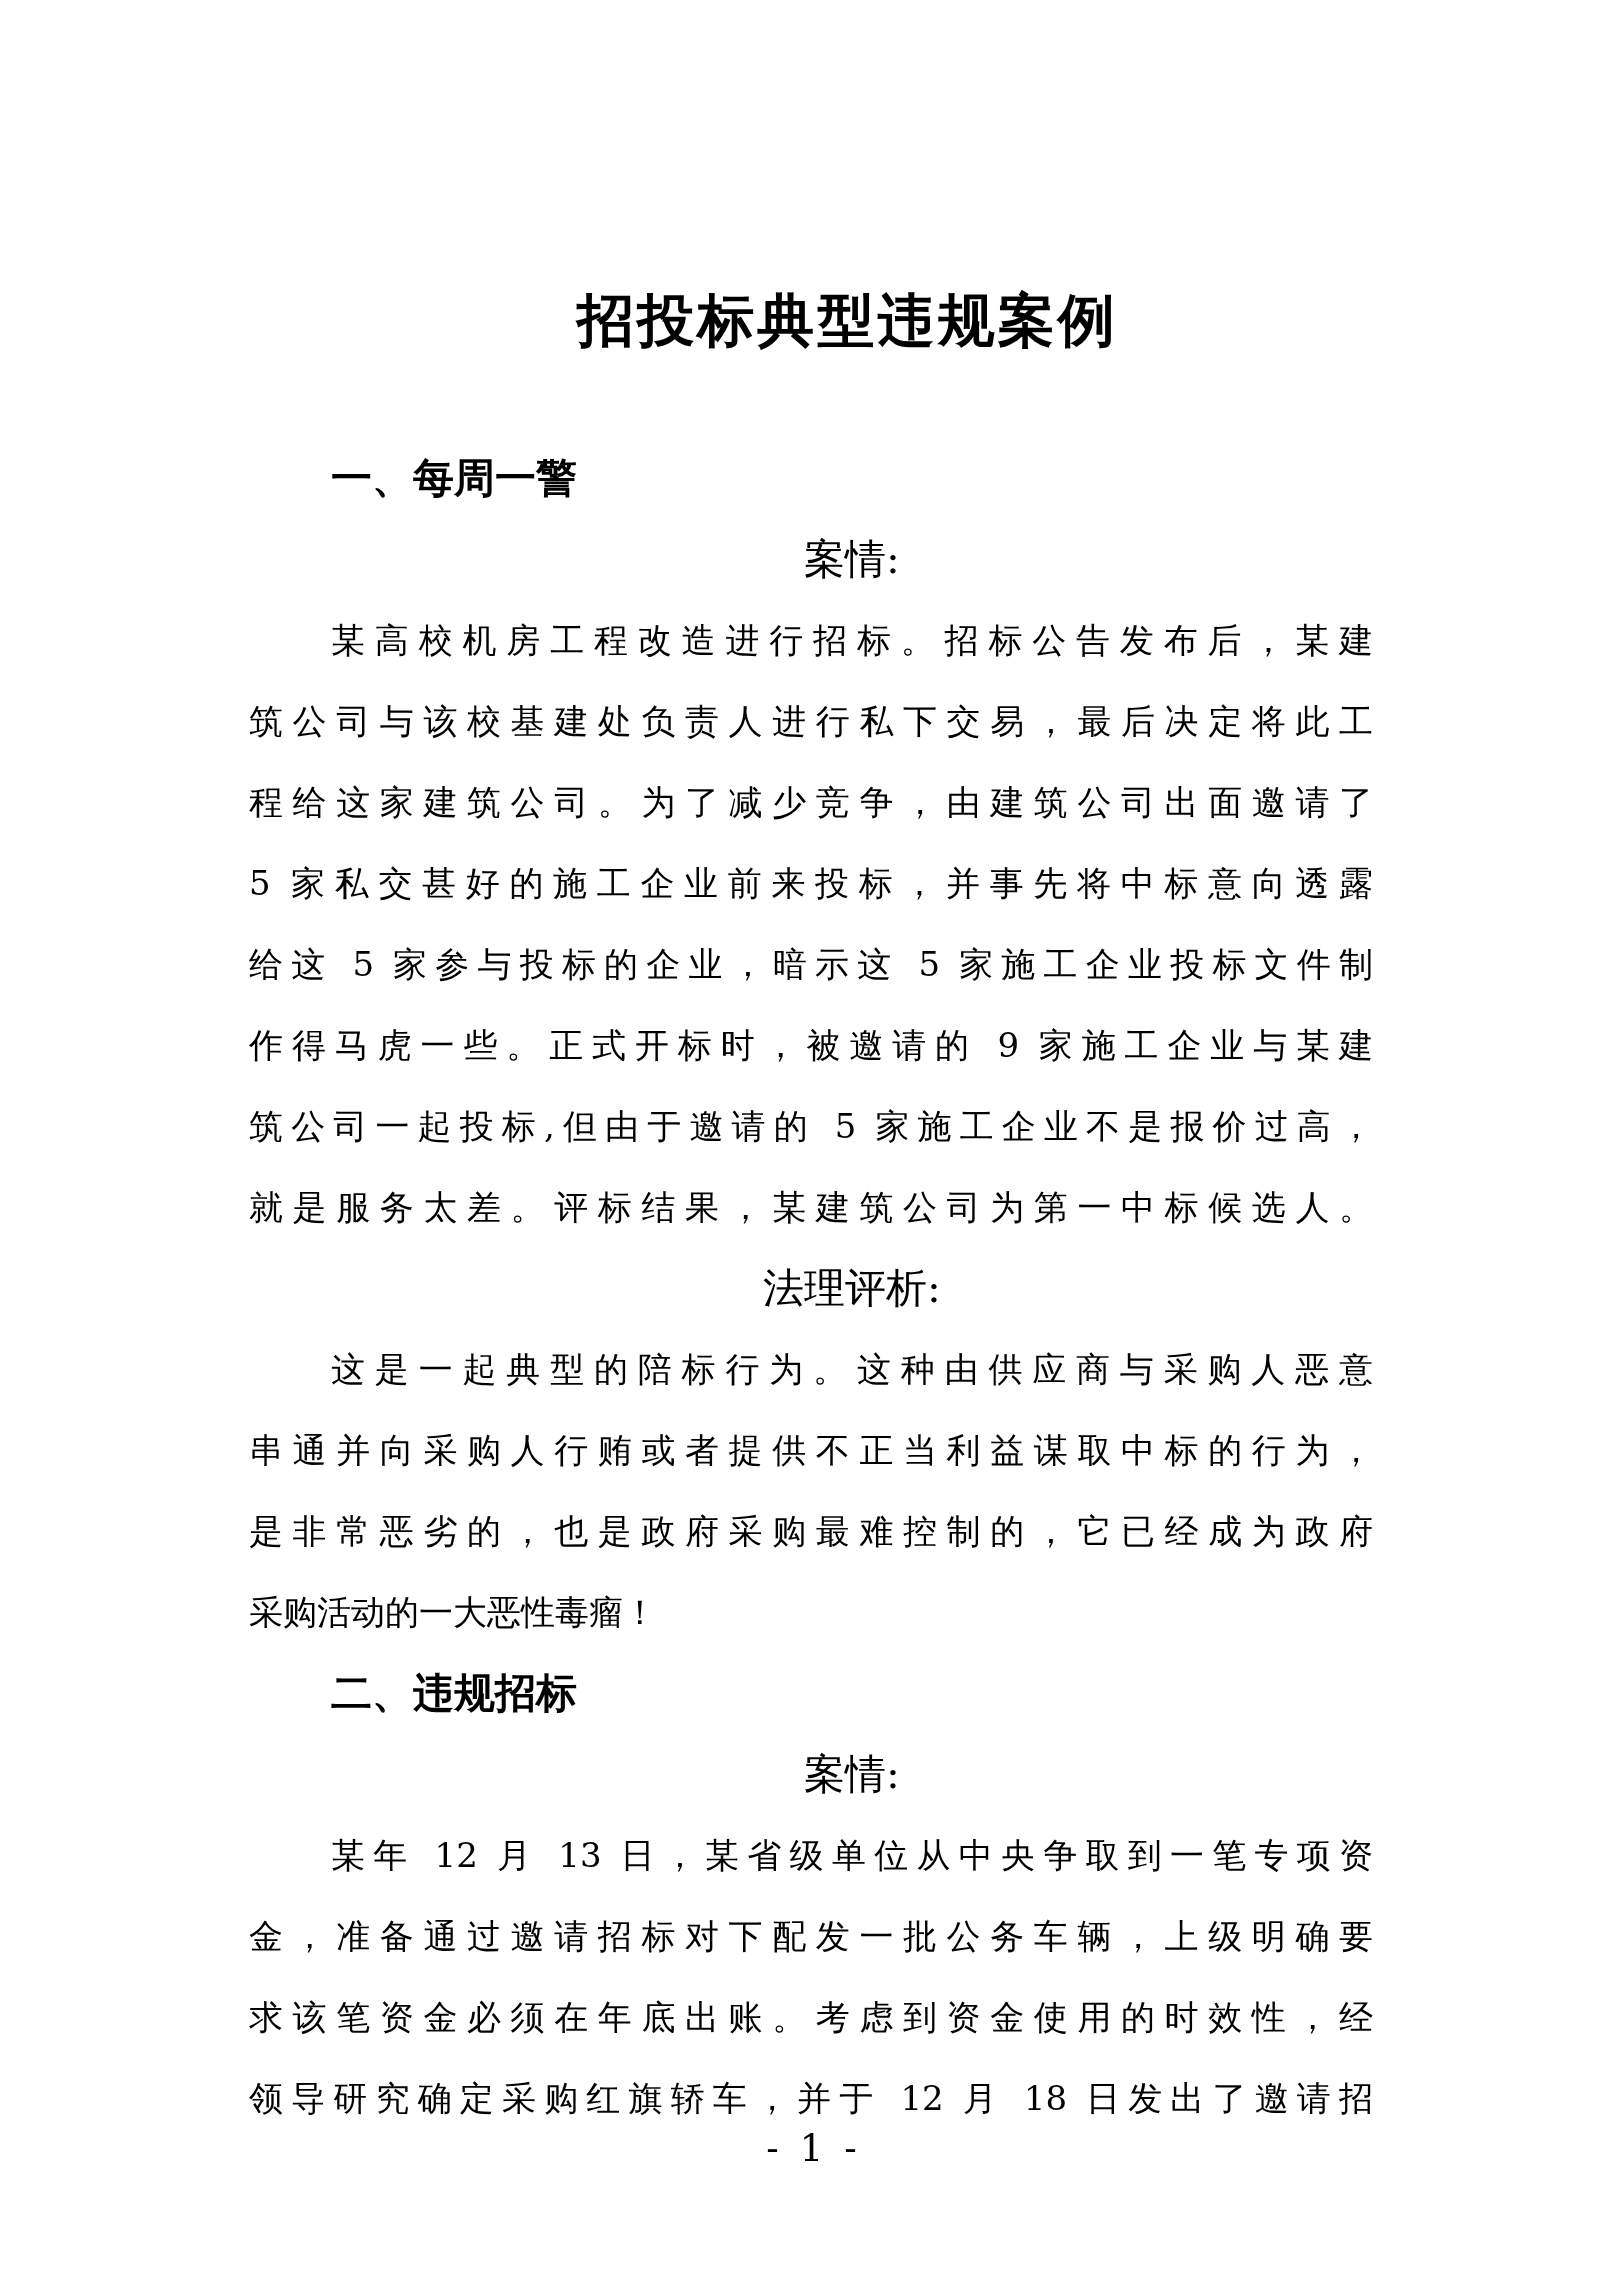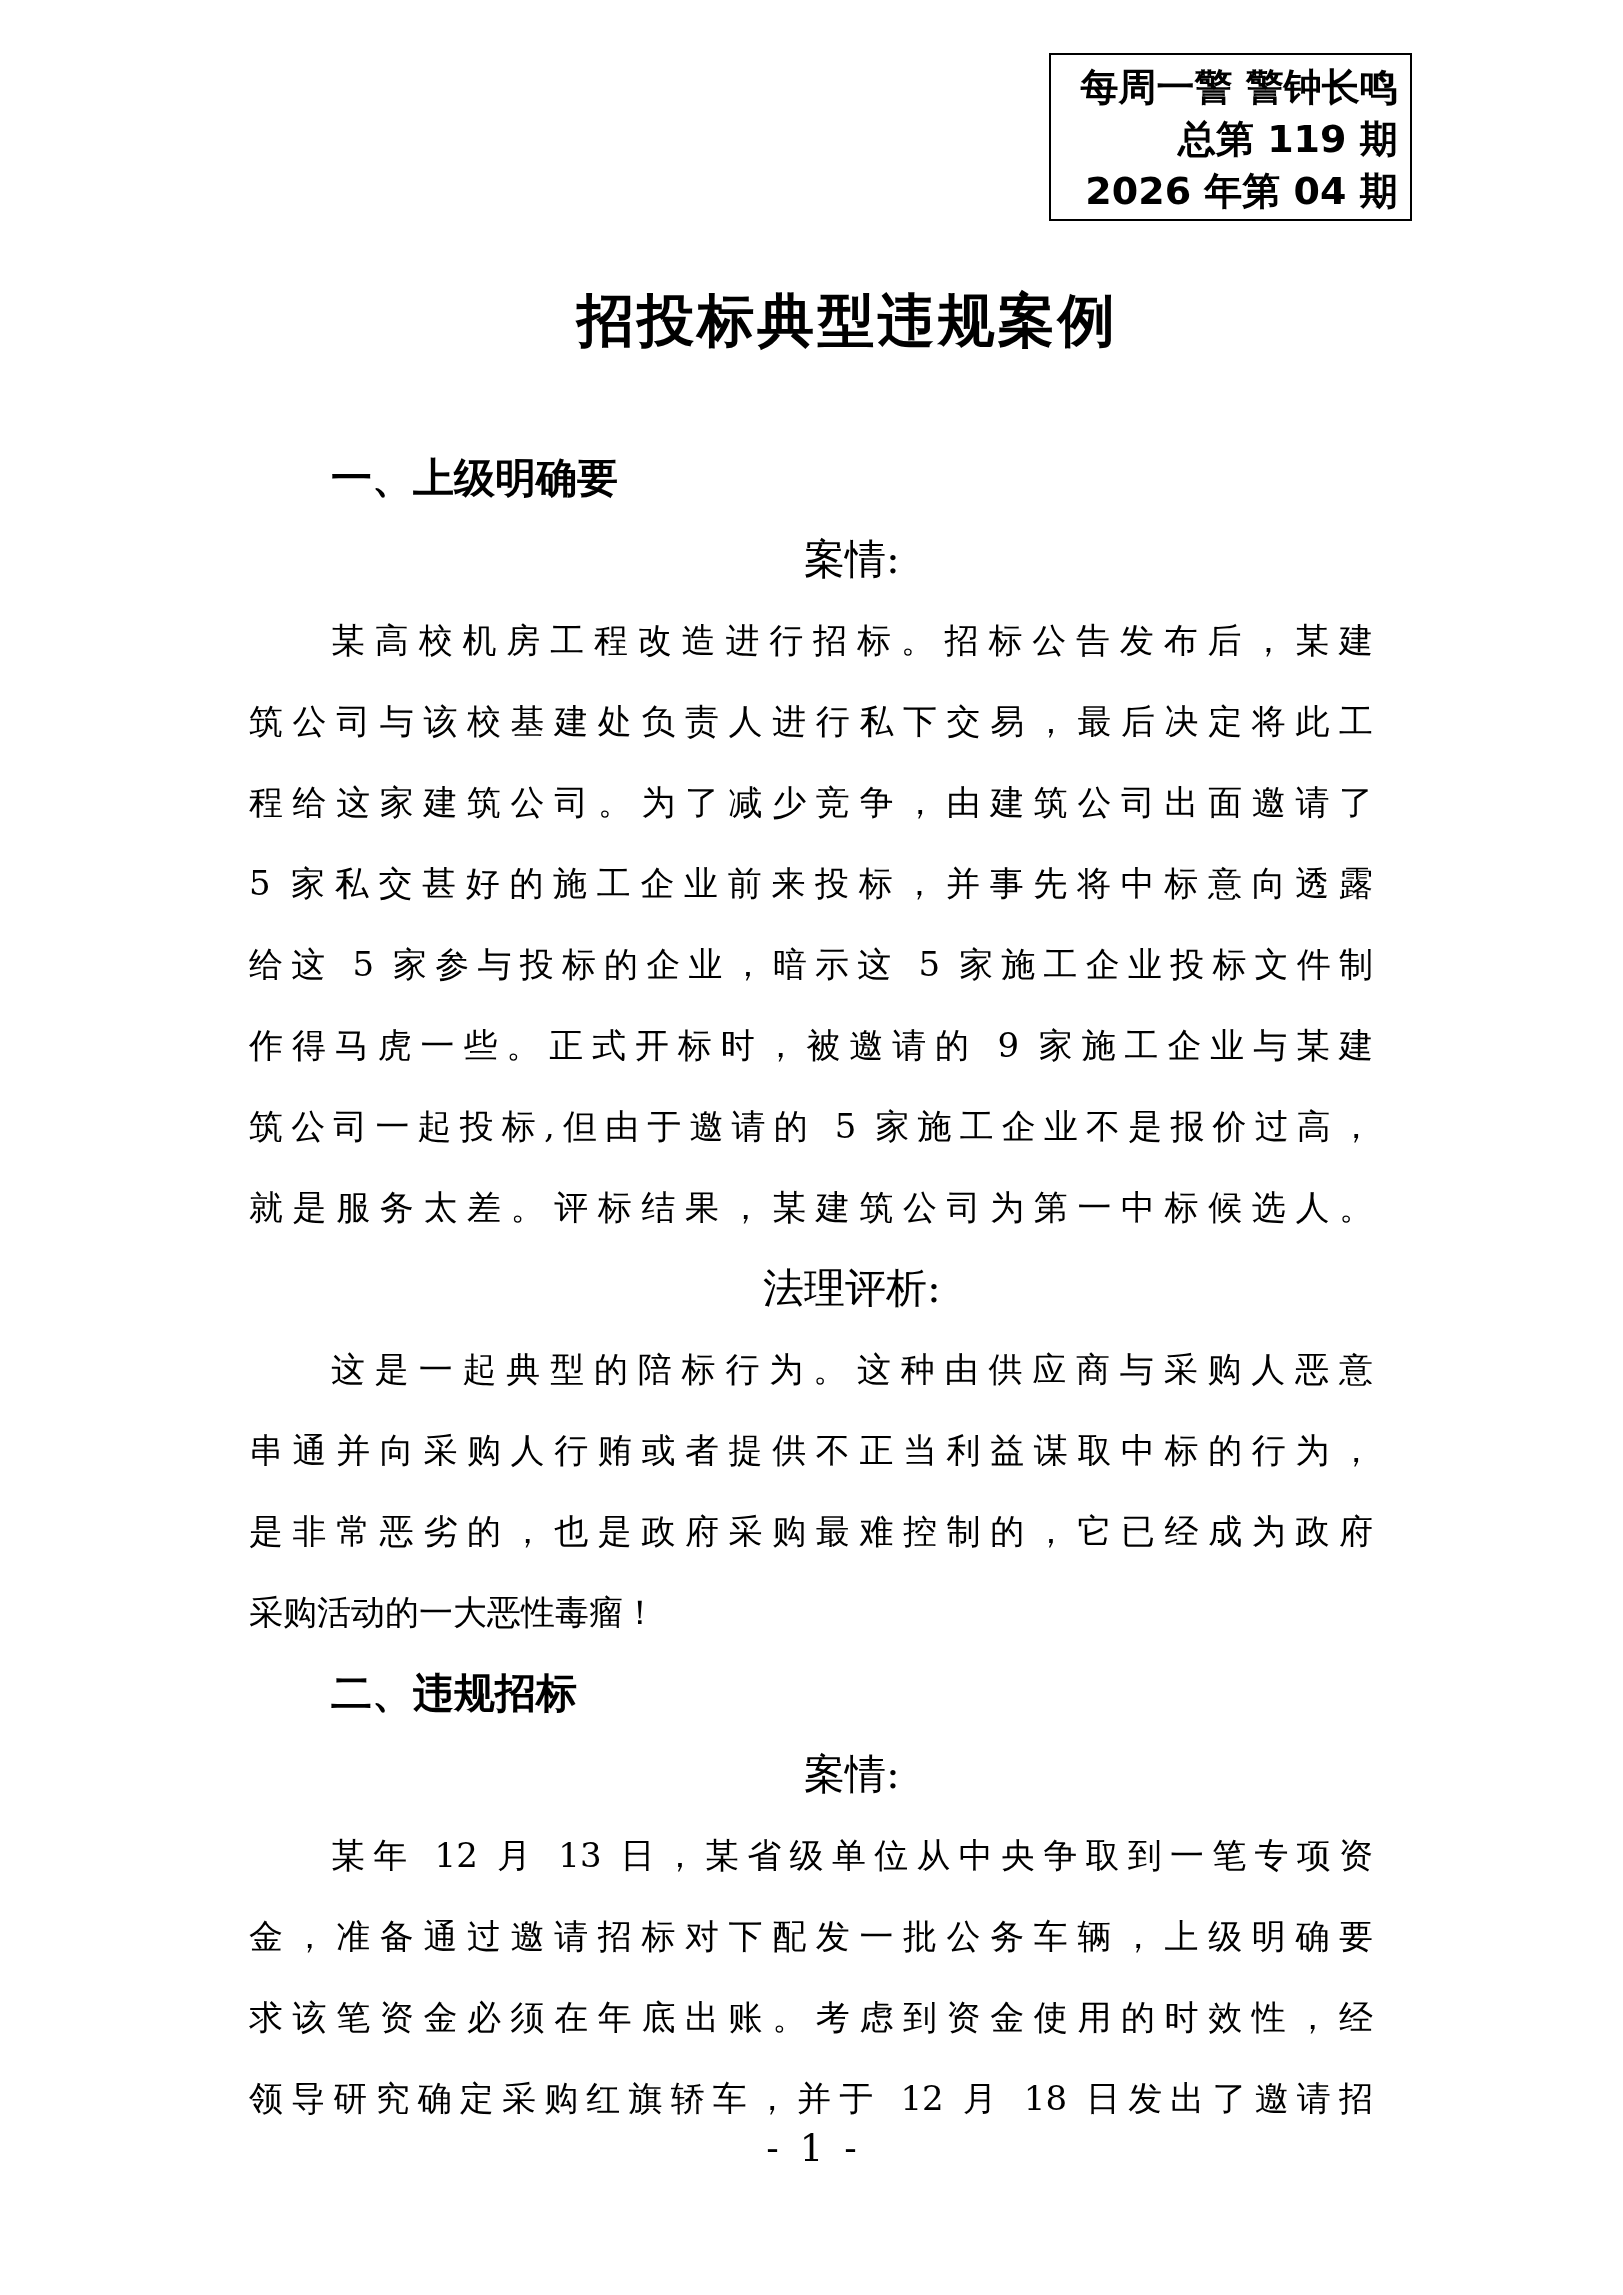--- a/index.html
+++ b/index.html
@@ -91,30 +91,25 @@
     line-height: 46px;
     word-spacing: 9.2px;
     font-family: "DejaVu Serif", "Liberation Serif", serif;
   }
 </style>
 </head>
 <body>
 
 <div class="page">
 
-  <div class="masthead">
-    <div>每周一警 警钟长鸣</div>
-    <div>总第 119 期</div>
-    <div>2026 年第 04 期</div>
-  </div>
 
   <div class="doc-title">招投标典型违规案例</div>
 
   <div class="content">
-    <div class="row heading">一、上级明确要</div>
+    <div class="row heading">一、每周一警</div>
     <div class="row sub">案情:</div>
     <div class="row fill indent">某高校机房工程改造进行招标。招标公告发布后，某建</div>
     <div class="row fill">筑公司与该校基建处负责人进行私下交易，最后决定将此工</div>
     <div class="row fill">程给这家建筑公司。为了减少竞争，由建筑公司出面邀请了</div>
     <div class="row fill">5 家私交甚好的施工企业前来投标，并事先将中标意向透露</div>
     <div class="row fill">给这 5 家参与投标的企业，暗示这 5 家施工企业投标文件制</div>
     <div class="row fill">作得马虎一些。正式开标时，被邀请的 9 家施工企业与某建</div>
     <div class="row fill">筑公司一起投标,但由于邀请的 5 家施工企业不是报价过高，</div>
     <div class="row fill">就是服务太差。评标结果，某建筑公司为第一中标候选人。</div>
     <div class="row sub">法理评析:</div>

